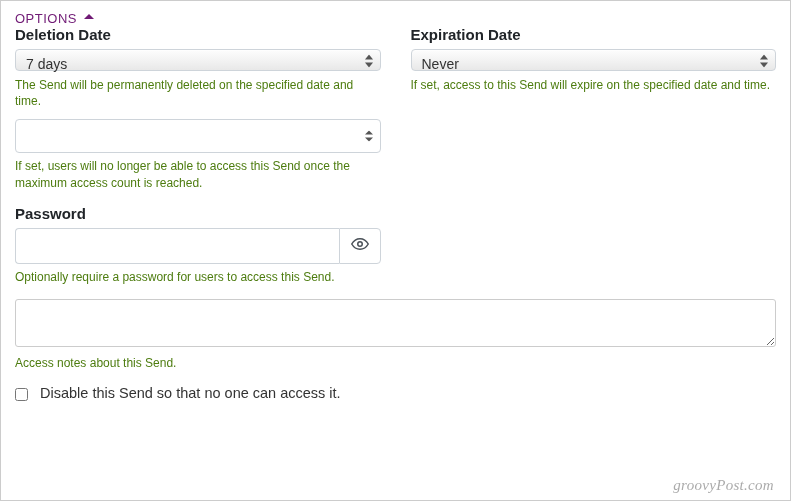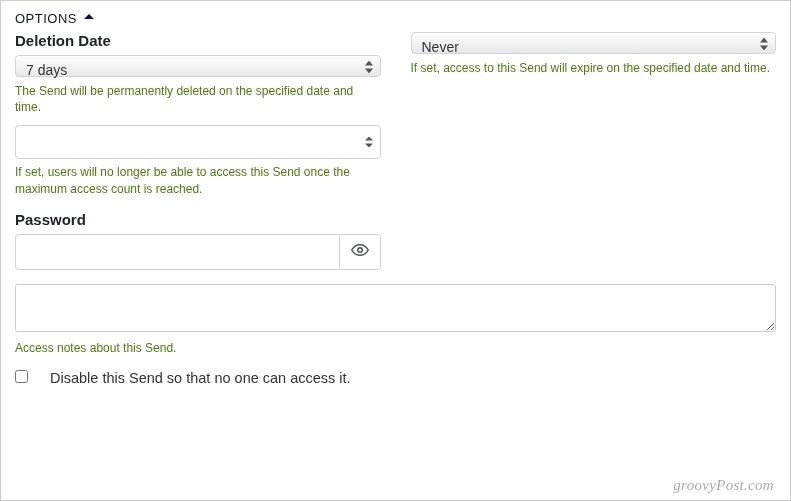--- a/index.html
+++ b/index.html
@@ -15,24 +15,24 @@
       width: 791px;
       height: 501px;
       position: relative;
       border: 1px solid #ccc;
       padding: 10px 14px;
     }
     .options-header {
       display: flex;
       align-items: center;
       gap: 6px;
-      color: #0f172a;
+      color: #701a75;
       font-size: 13px;
       letter-spacing: 0.5px;
-      margin-bottom: 6px;
+      margin-bottom: 0;
       cursor: pointer;
       text-transform: uppercase;
     }
     .options-header svg {
       width: 12px;
       height: 12px;
     }
     .row {
       display: flex;
       gap: 30px;
@@ -157,22 +157,22 @@
       border: 1px solid #ccc;
       border-radius: 3px;
       background: #fff;
       padding: 6px 10px;
       font-size: 14px;
       font-family: inherit;
       resize: both;
     }
     .checkbox-row {
       display: flex;
-      align-items: flex-start;
-      gap: 22px;
+      align-items: flex-end;
+      gap: 12px;
       margin-top: 12px;
     }
     .checkbox {
       width: 13px;
       height: 13px;
       cursor: pointer;
     }
     .checkbox-label {
       font-size: 14.5px;
       color: #333;
@@ -215,20 +215,21 @@
             <path d="M4 0L0 5h8z" fill="currentColor"></path>
           </svg>
         <svg viewBox="0 0 8 6">
             <path d="M4 6L0 1h8z" fill="currentColor"></path>
           </svg>
       </span>
     </div>
     <div class="help-text">The Send will be permanently deleted on the specified date and time.</div>
   </div>
   <div class="col">
+    <label class="field-label">Expiration Date</label>
     <div class="select-wrap">
       <button class="select">Never</button>
       <span class="select-arrows">
         <svg viewBox="0 0 8 6">
             <path d="M4 0L0 5h8z" fill="currentColor"></path>
           </svg>
         <svg viewBox="0 0 8 6">
             <path d="M4 6L0 1h8z" fill="currentColor"></path>
           </svg>
       </span>
@@ -258,20 +259,21 @@
     <input type="password" class="password-input" value="" style="">
     <button class="eye-btn">
       <span>
         <svg viewBox="0 0 24 24" fill="none" stroke="currentColor" stroke-width="2">
           <path d="M1 12s4-7 11-7 11 7 11 7-4 7-11 7S1 12 1 12z"></path>
           <circle cx="12" cy="12" r="3"></circle>
         </svg>
       </span>
     </button>
   </div>
+  <div class="help-text">Optionally require a password for users to access this Send.</div>
 </div>
 
 <div class="section">
   <textarea class="textarea" style=""></textarea>
   <div class="help-text">Access notes about this Send.</div>
 </div>
 
 <div class="checkbox-row">
   <input type="checkbox" class="checkbox" style="">
   <label class="checkbox-label">Disable this Send so that no one can access it.</label>

